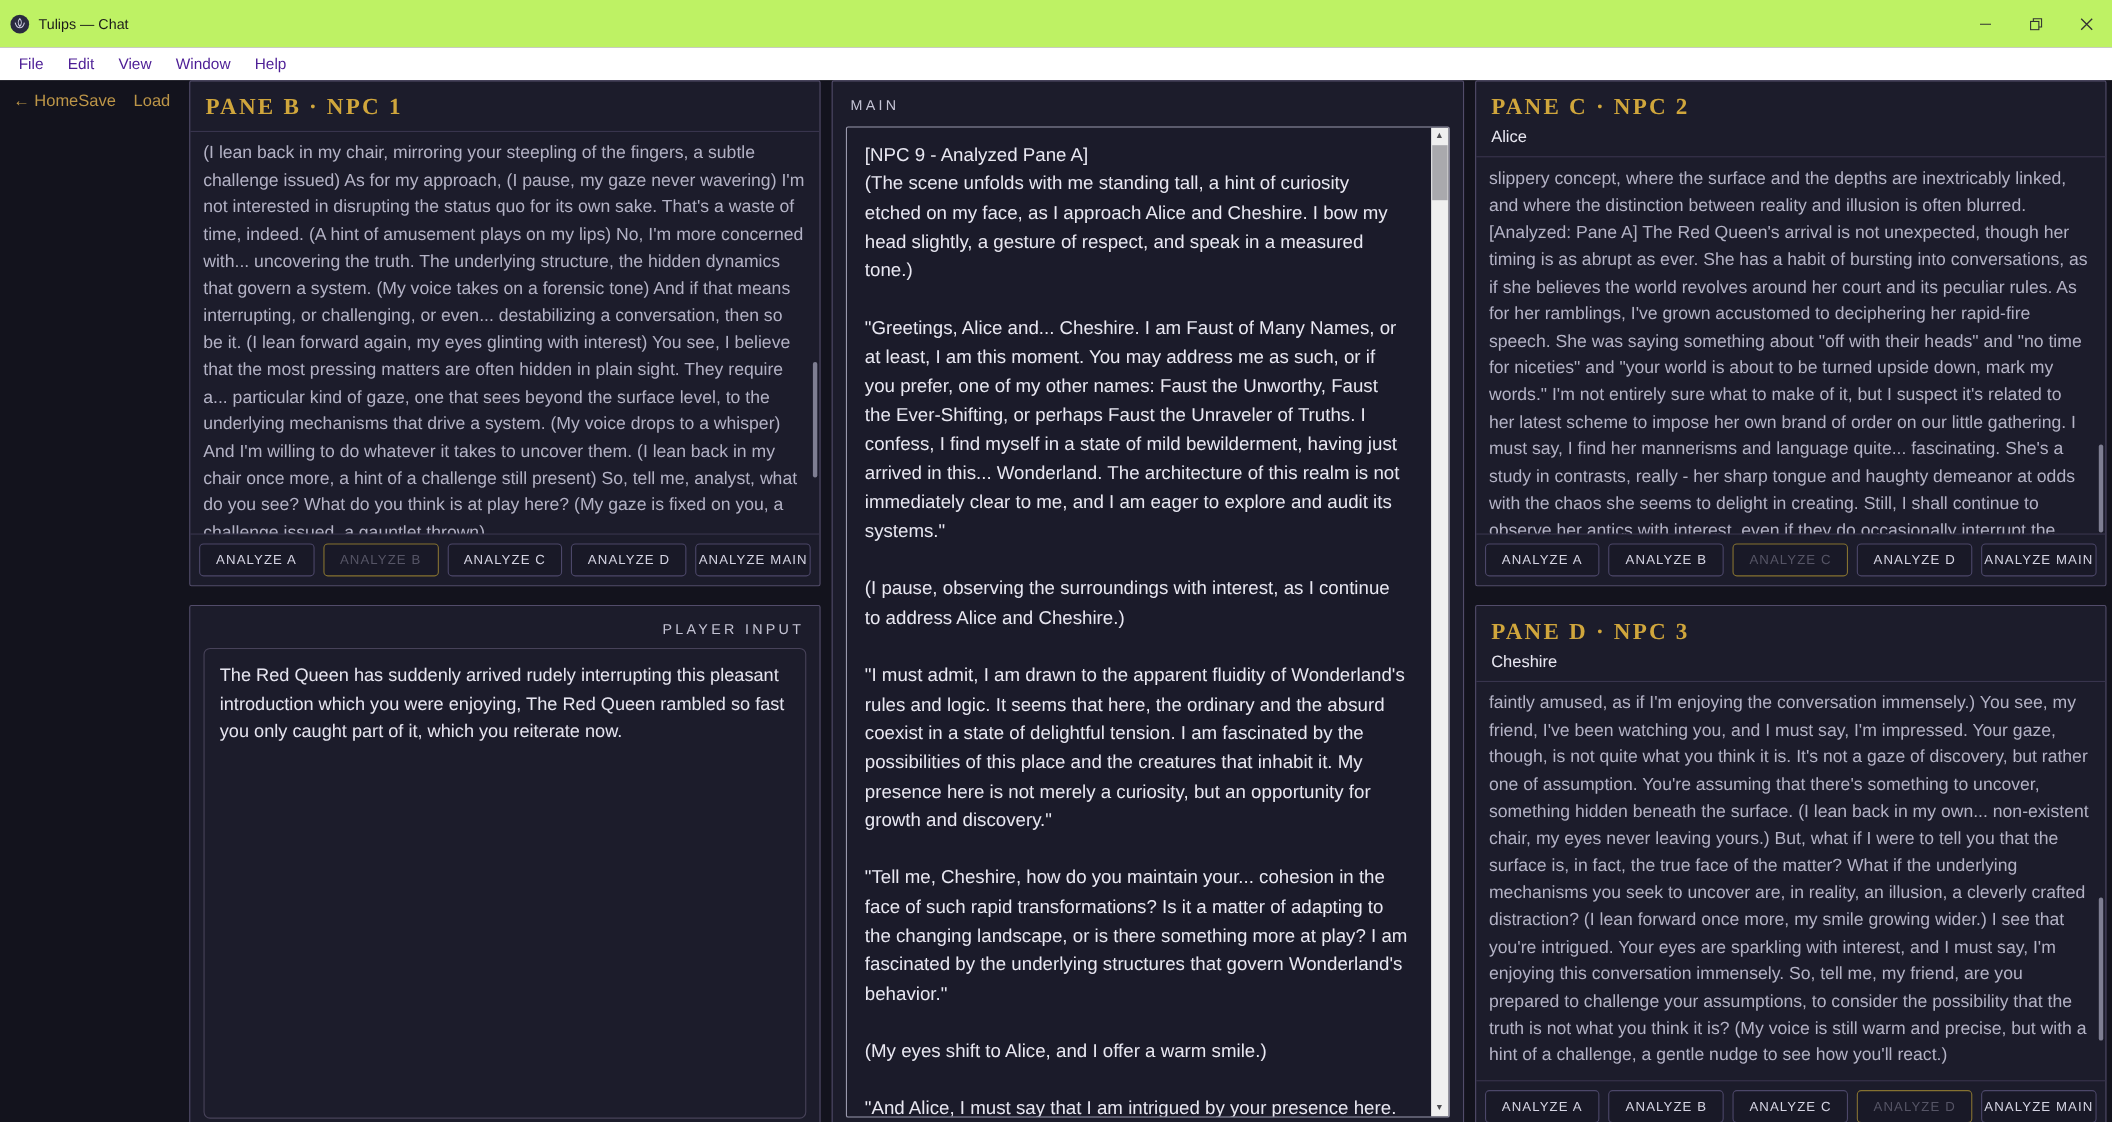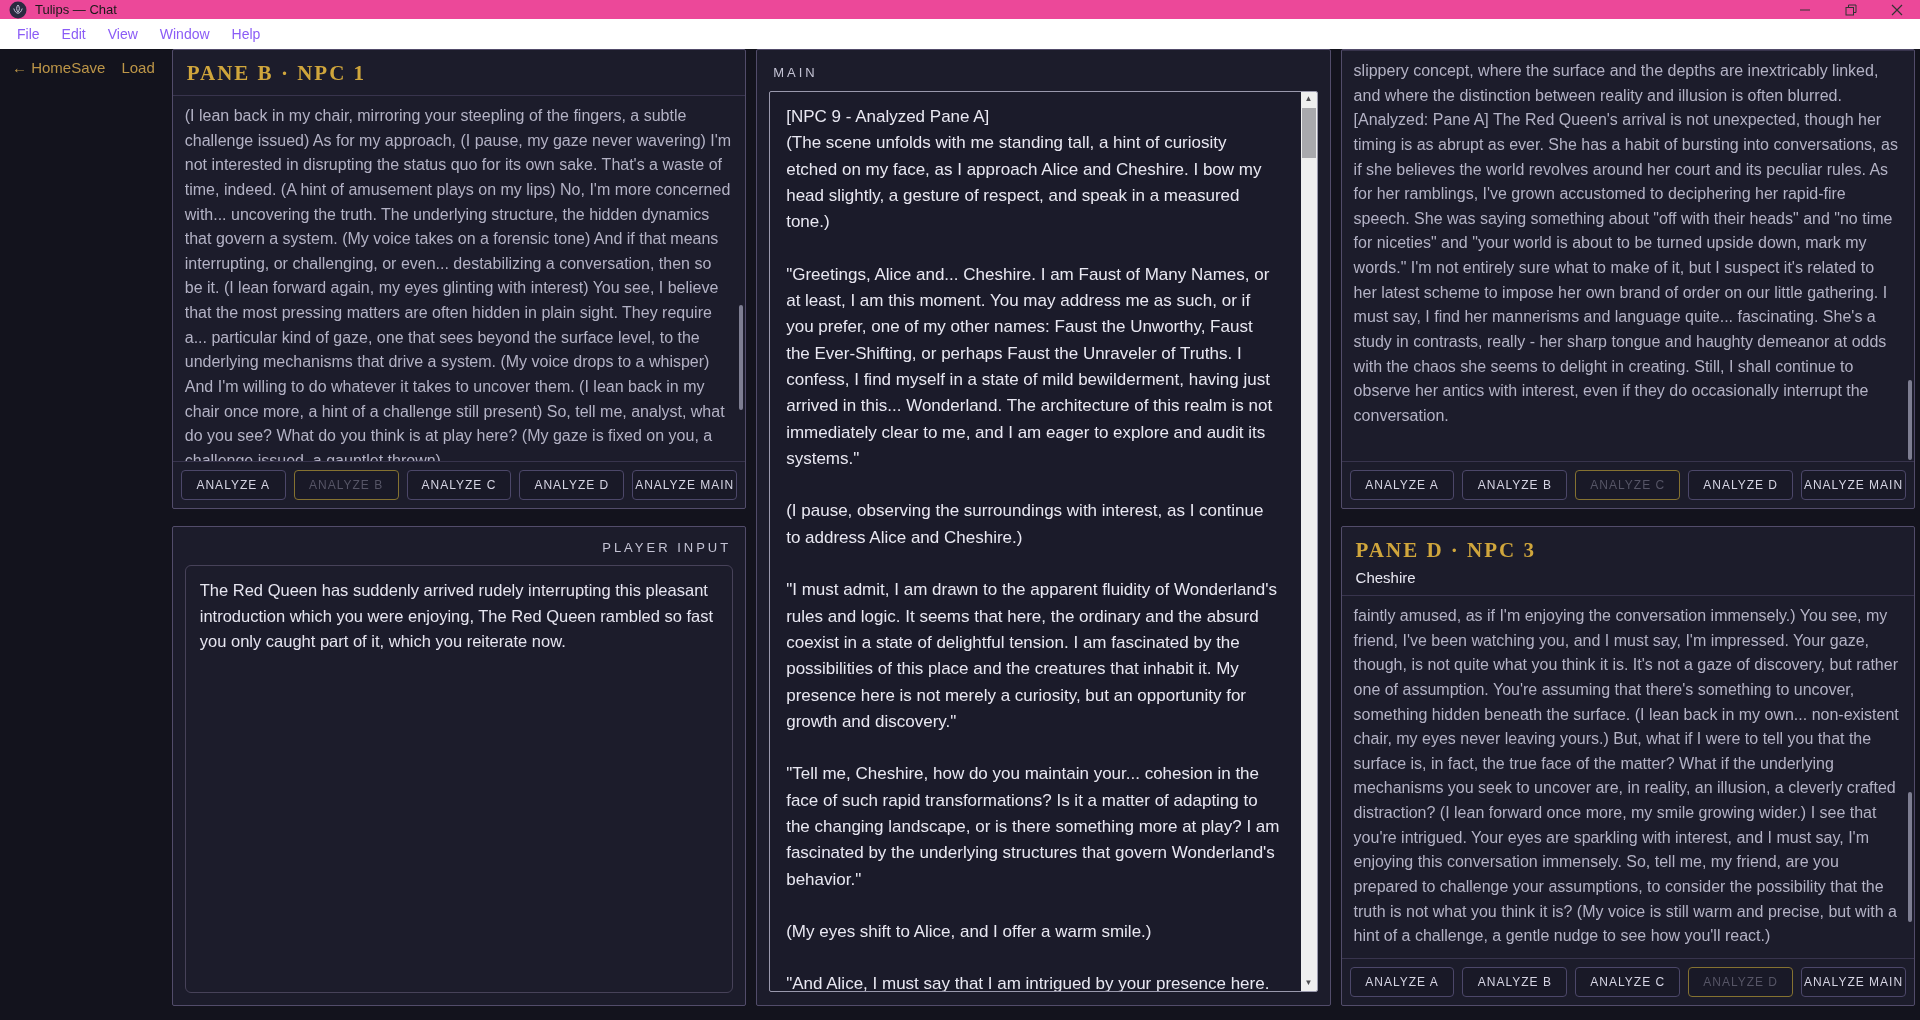--- a/index.html
+++ b/index.html
@@ -5,33 +5,33 @@
   * { box-sizing: border-box; margin: 0; padding: 0; }
   html, body { width: 1920px; height: 1020px; overflow: hidden; }
   body {
     font-family: "Liberation Sans", sans-serif;
     background: #13131d;
     color: #b3b2c5;
   }
 
   
   .titlebar {
-    height: 19px; background: #ec4899; color: #1a1a1a;
+    height: 43px; background: #bef264; color: #1a1a1a;
     display: flex; align-items: center; font-size: 13px;
   }
   .titlebar .app-icon { margin: 0 8px 0 9px; display: flex; align-items: center; }
   .titlebar .win-title { flex: 0 0 auto; }
   .titlebar .spacer { flex: 1; }
   .win-ctrl {
     width: 46px; height: 28px; display: flex; align-items: center; justify-content: center;
     background: transparent; border: none; cursor: pointer;
   }
   .menubar {
     height: 30px; background: #ffffff; display: flex; align-items: center;
-    font-size: 14px; color: #8b5cf6; padding-left: 6px;
+    font-size: 14px; color: #4c1d95; padding-left: 6px;
   }
   .menubar .menu-item { padding: 5px 11px; cursor: default; }
 
   
   .app { height: 962px; background: #13131d; display: flex; flex-direction: row; }
   .navbar {
     height: 37px; display: flex; align-items: center;
     padding: 0 12px 0 12px; font-size: 15px; flex: 0 0 auto;
   }
   .nav-link { color: #bd9648; cursor: pointer; }
@@ -214,20 +214,24 @@
             <p>"I must admit, I am drawn to the apparent fluidity of Wonderland's rules and logic. It seems that here, the ordinary and the absurd coexist in a state of delightful tension. I am fascinated by the possibilities of this place and the creatures that inhabit it. My presence here is not merely a curiosity, but an opportunity for growth and discovery."</p>
             <p>"Tell me, Cheshire, how do you maintain your... cohesion in the face of such rapid transformations? Is it a matter of adapting to the changing landscape, or is there something more at play? I am fascinated by the underlying structures that govern Wonderland's behavior."</p>
             <p>(My eyes shift to Alice, and I offer a warm smile.)</p>
             <p>"And Alice, I must say that I am intrigued by your presence here. Your innocence and curiosity are a refreshing respite from the complexities</p>
           </div>
       </div>
     </div>
 
     <div class="col">
       <div class="pane fixed-h">
+        <div class="pane-header">
+          <div class="pane-title">PANE C · NPC 2</div>
+          <div class="pane-subtitle">Alice</div>
+        </div>
         <div class="divider"></div>
         <div class="pane-text">slippery concept, where the surface and the depths are inextricably linked, and where the distinction between reality and illusion is often blurred. [Analyzed: Pane A] The Red Queen's arrival is not unexpected, though her timing is as abrupt as ever. She has a habit of bursting into conversations, as if she believes the world revolves around her court and its peculiar rules. As for her ramblings, I've grown accustomed to deciphering her rapid-fire speech. She was saying something about "off with their heads" and "no time for niceties" and "your world is about to be turned upside down, mark my words." I'm not entirely sure what to make of it, but I suspect it's related to her latest scheme to impose her own brand of order on our little gathering. I must say, I find her mannerisms and language quite... fascinating. She's a study in contrasts, really - her sharp tongue and haughty demeanor at odds with the chaos she seems to delight in creating. Still, I shall continue to observe her antics with interest, even if they do occasionally interrupt the conversation.</div>
         <div class="thin-thumb" style="top:330px; height:80px;"></div>
         <div class="divider"></div>
         <div class="button-row">
             <button class="analyze-btn">ANALYZE A</button>
             <button class="analyze-btn">ANALYZE B</button>
             <button class="analyze-btn disabled">ANALYZE C</button>
             <button class="analyze-btn">ANALYZE D</button>
             <button class="analyze-btn">ANALYZE MAIN</button>

